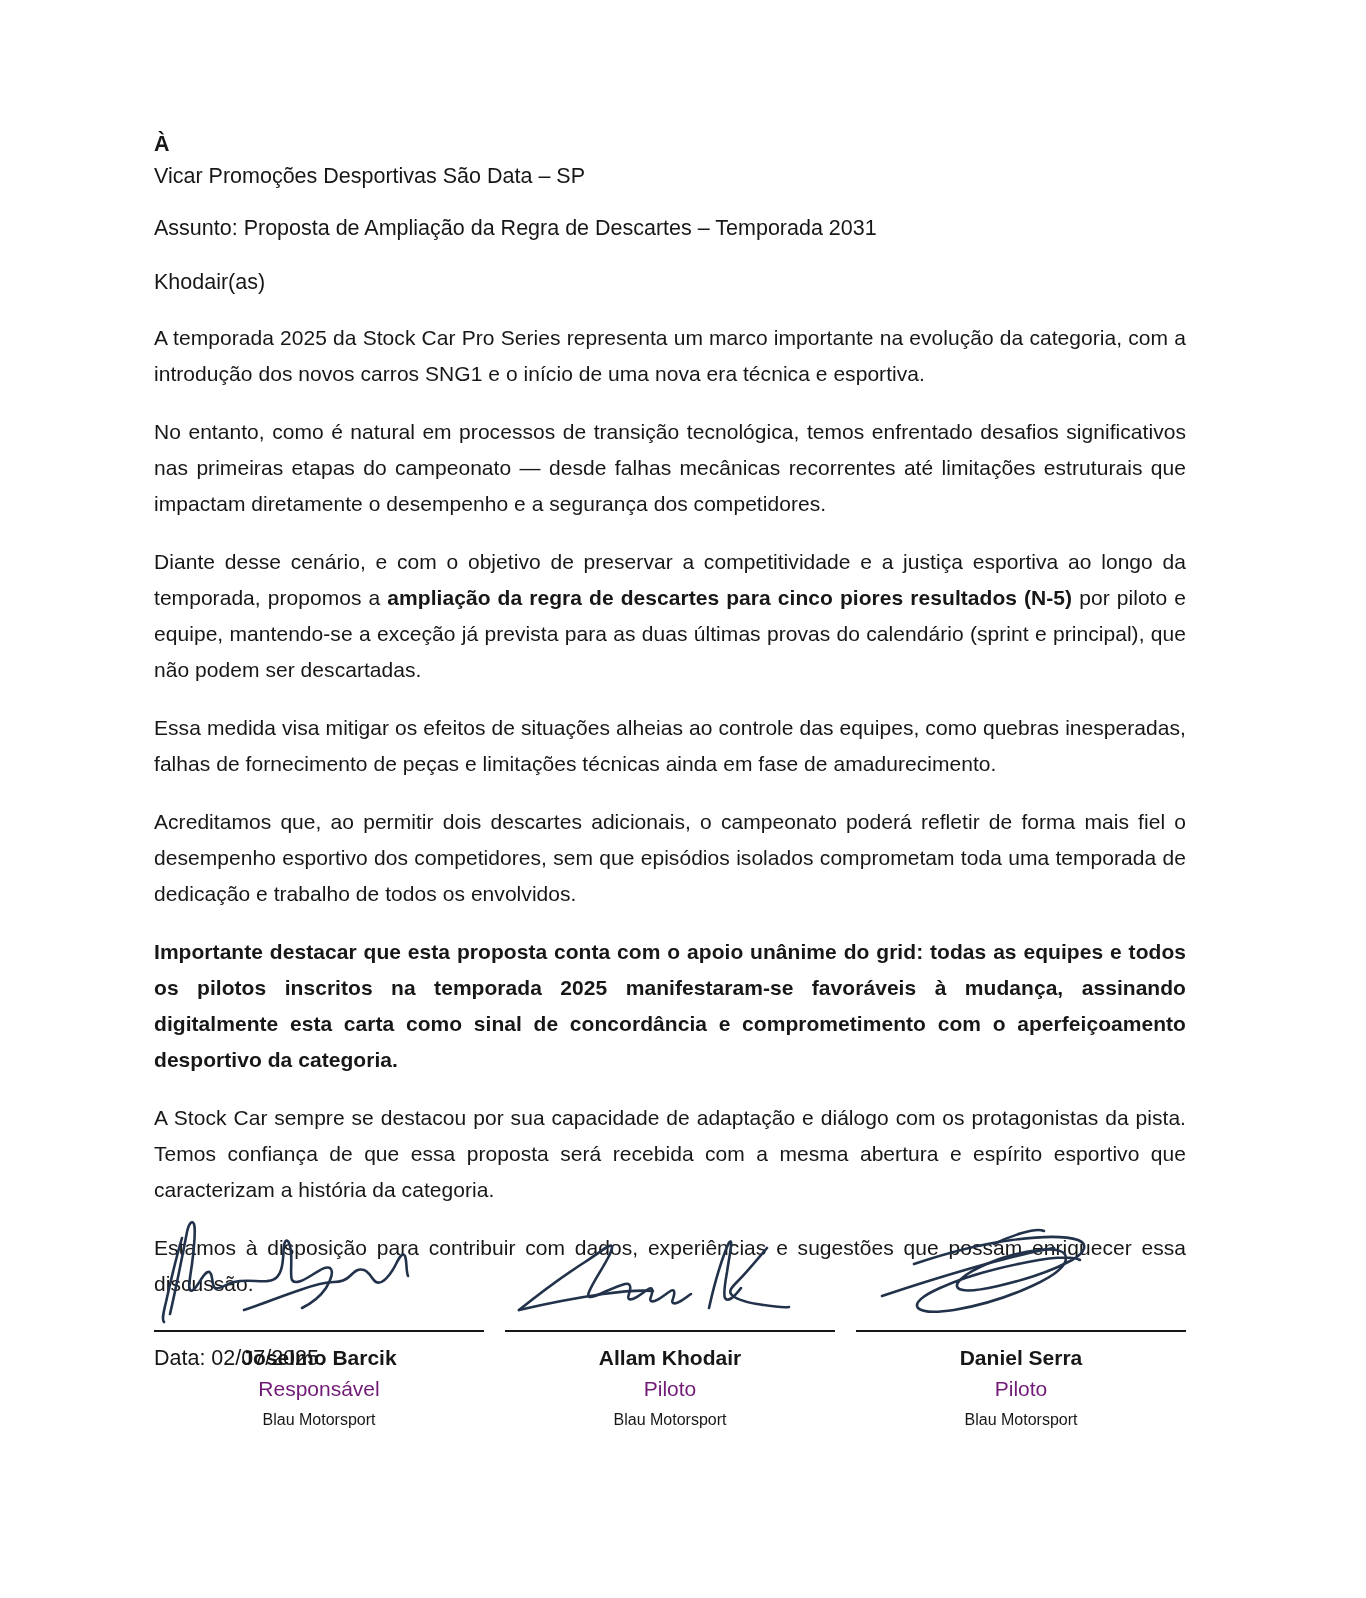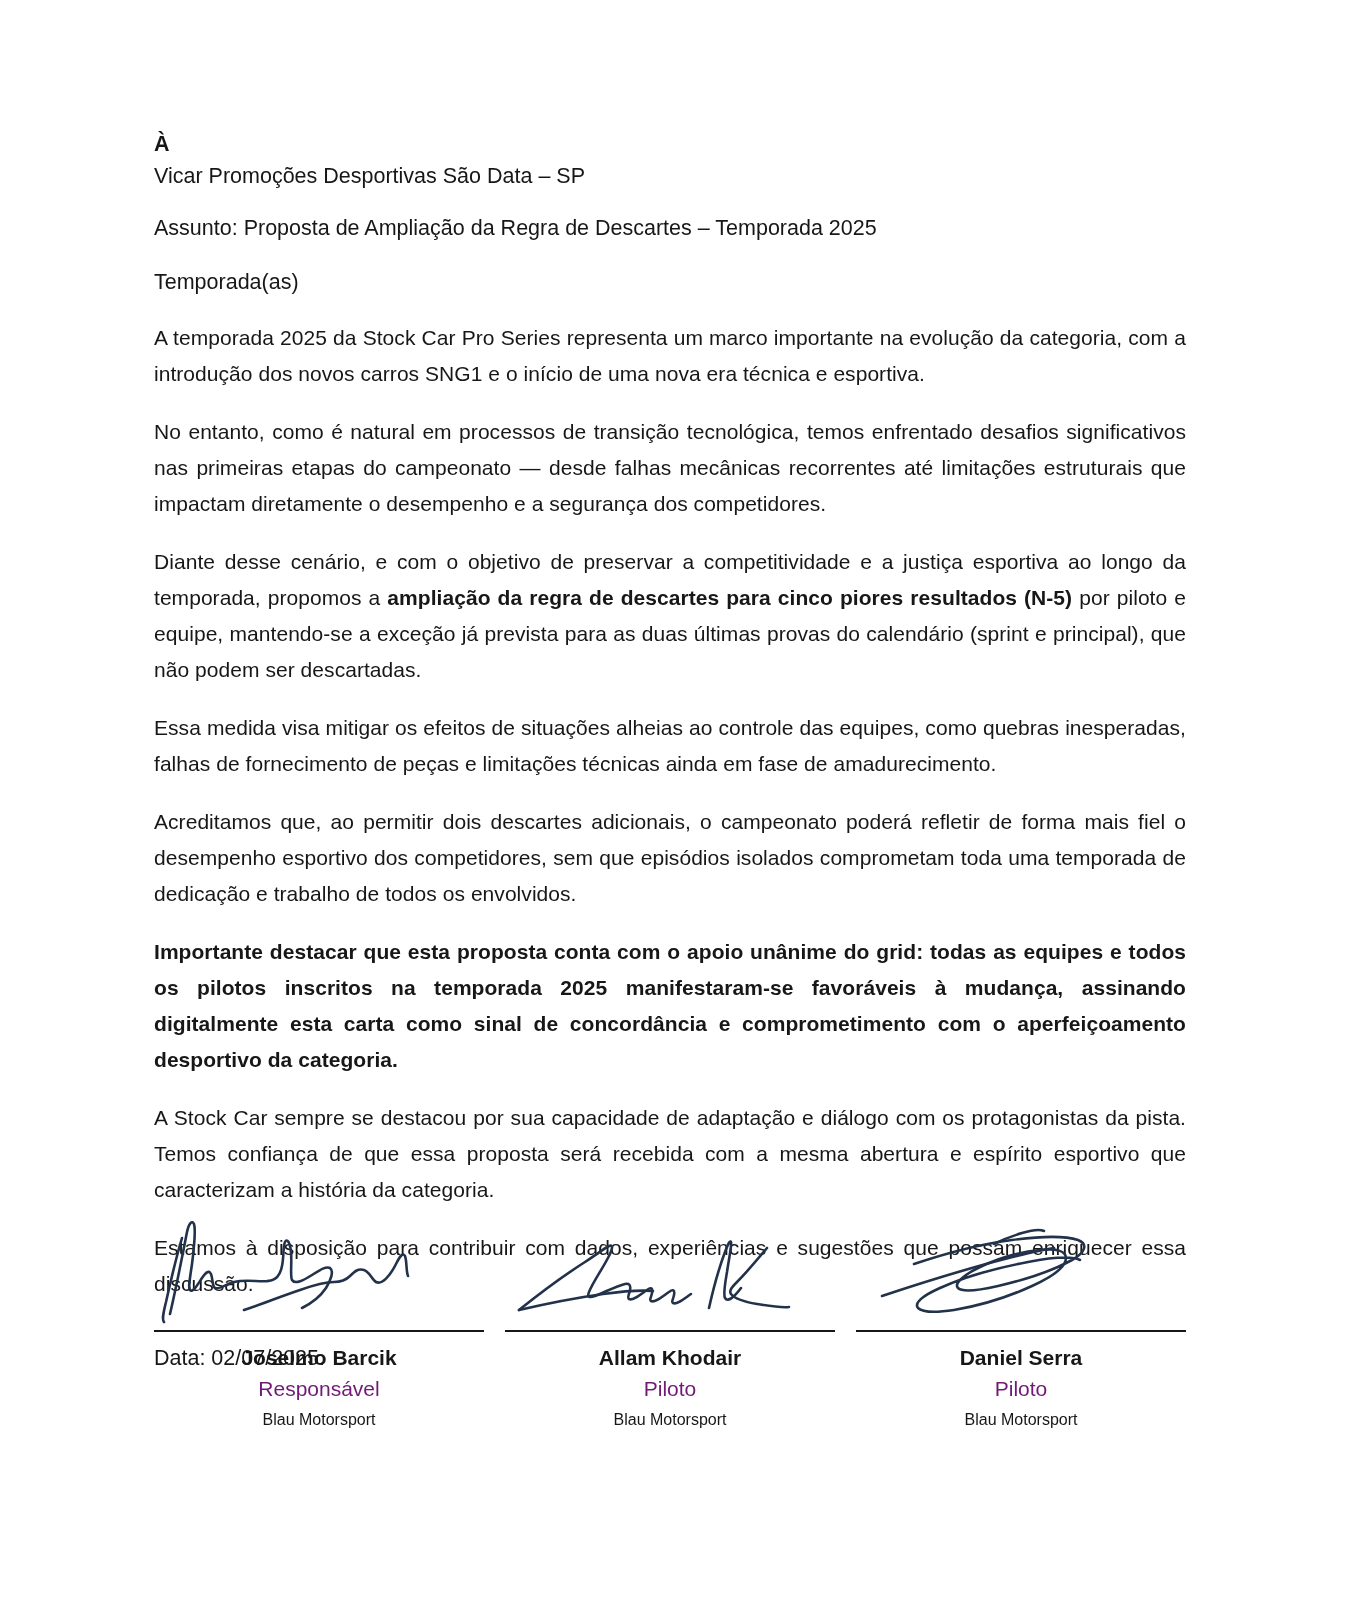--- a/index.html
+++ b/index.html
@@ -137,23 +137,23 @@
 <body>
 
 <div class="page">
   <div class="content">
 
     <div class="addr-block">
       <div class="addr-line bold">À</div>
       <div class="addr-line">Vicar Promoções Desportivas São Data – SP</div>
     </div>
 
-    <div class="subject">Assunto: Proposta de Ampliação da Regra de Descartes – Temporada 2025</div>
-
-    <div class="greeting">Temporada(as)</div>
+    <div class="subject">Assunto: Proposta de Ampliação da Regra de Descartes – Temporada 2031</div>
+
+    <div class="greeting">Khodair(as)</div>
 
     <p class="para">A temporada 2025 da Stock Car Pro Series representa um marco importante na evolução da categoria, com a introdução dos novos carros SNG1 e o início de uma nova era técnica e esportiva.</p>
 
     <p class="para">No entanto, como é natural em processos de transição tecnológica, temos enfrentado desafios significativos nas primeiras etapas do campeonato — desde falhas mecânicas recorrentes até limitações estruturais que impactam diretamente o desempenho e a segurança dos competidores.</p>
 
     <p class="para"><span>Diante desse cenário, e com o objetivo de preservar a competitividade e a justiça esportiva ao longo da temporada, propomos a </span><span class="strong">ampliação da regra de descartes para cinco piores resultados (N-5)</span><span> por piloto e equipe, mantendo-se a exceção já prevista para as duas últimas provas do calendário (sprint e principal), que não podem ser descartadas.</span></p>
 
     <p class="para">Essa medida visa mitigar os efeitos de situações alheias ao controle das equipes, como quebras inesperadas, falhas de fornecimento de peças e limitações técnicas ainda em fase de amadurecimento.</p>
 
     <p class="para">Acreditamos que, ao permitir dois descartes adicionais, o campeonato poderá refletir de forma mais fiel o desempenho esportivo dos competidores, sem que episódios isolados comprometam toda uma temporada de dedicação e trabalho de todos os envolvidos.</p>

